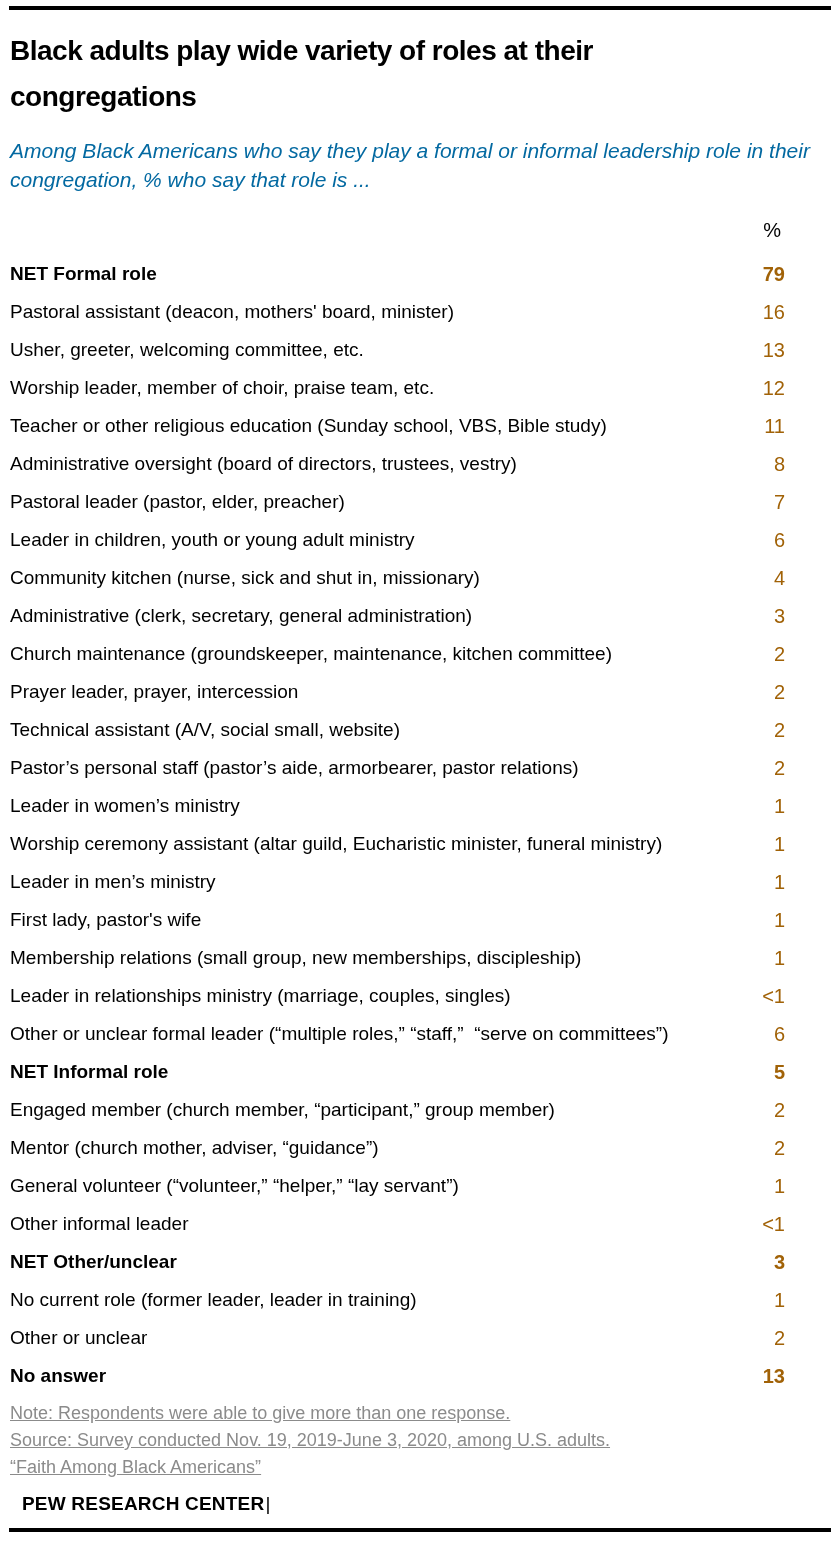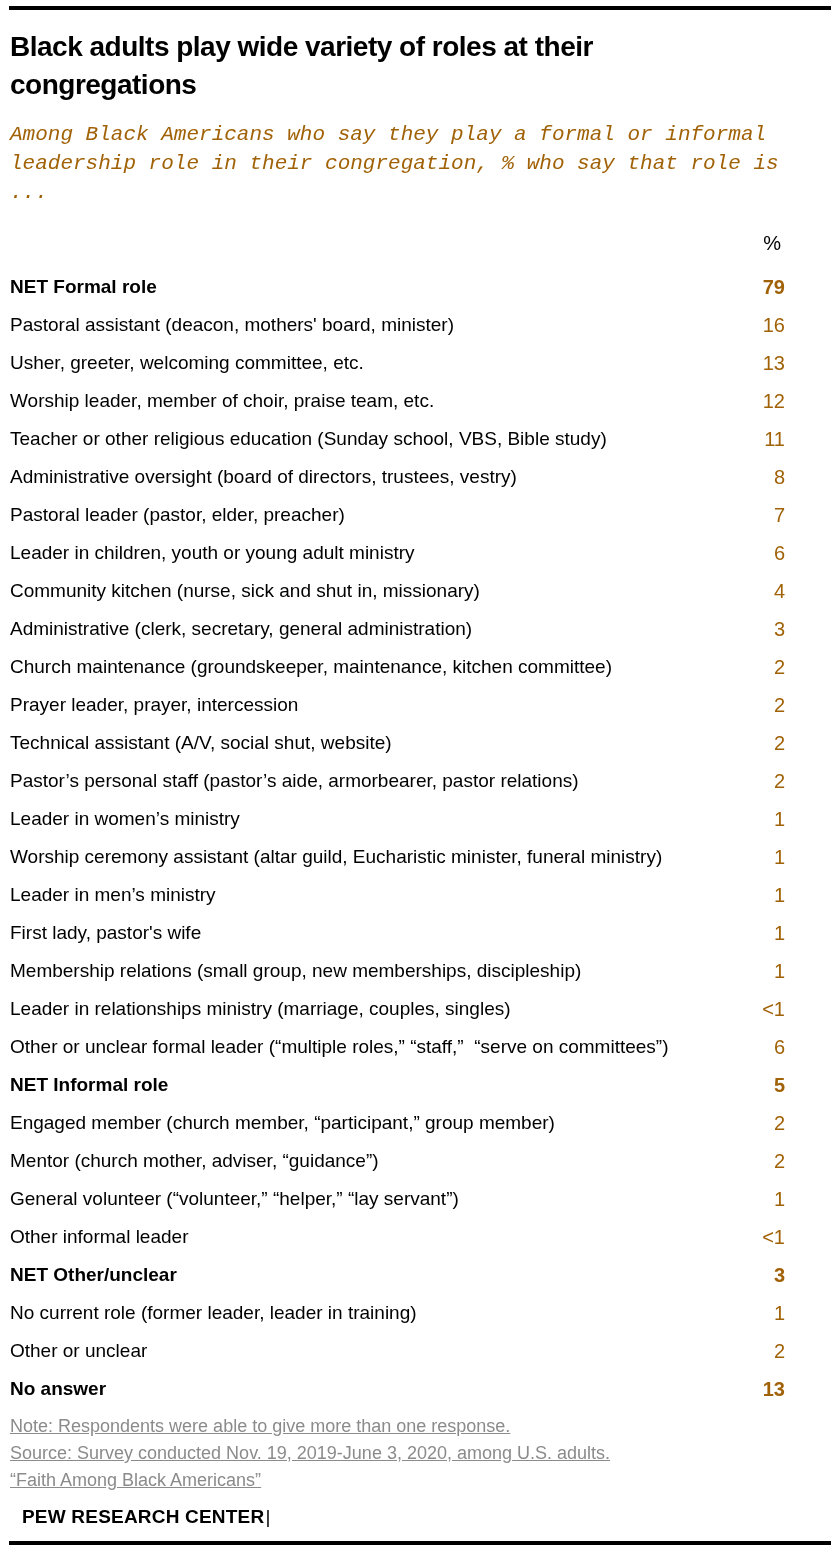--- a/index.html
+++ b/index.html
@@ -22,34 +22,34 @@
     width: 822px;
     margin-left: 9px;
   }
   .rule.top { margin-top: 6px; }
   .rule.bottom { margin-top: 13px; }
 
   .title {
     margin: 18px 0 0 10px;
     width: 740px;
     font-size: 28px;
-    line-height: 38px;
+    line-height: 46px;
     font-weight: bold;
     letter-spacing: -0.5px;
     color: #000000;
   }
 
   .subtitle {
     margin: 16px 0 0 10px;
     width: 812px;
-    font-family: Liberation Mono, monospace;
+    font-family: Liberation Sans, sans-serif;
     font-style: italic;
     font-size: 21px;
     line-height: 29px;
-    color: #a16207;
+    color: #0369a1;
   }
 
   .table {
     margin: 22px 0 0 10px;
     width: 775px;
   }
   .col-head {
     text-align: right;
     font-size: 20px;
     line-height: 28px;
@@ -155,21 +155,21 @@
         </div>
         <div class="row">
           <span class="label">Church maintenance (groundskeeper, maintenance, kitchen committee)</span>
           <span class="val">2</span>
         </div>
         <div class="row">
           <span class="label">Prayer leader, prayer, intercession</span>
           <span class="val">2</span>
         </div>
         <div class="row">
-          <span class="label">Technical assistant (A/V, social shut, website)</span>
+          <span class="label">Technical assistant (A/V, social small, website)</span>
           <span class="val">2</span>
         </div>
         <div class="row">
           <span class="label">Pastor’s personal staff (pastor’s aide, armorbearer, pastor relations)</span>
           <span class="val">2</span>
         </div>
         <div class="row">
           <span class="label">Leader in women’s ministry</span>
           <span class="val">1</span>
         </div>

